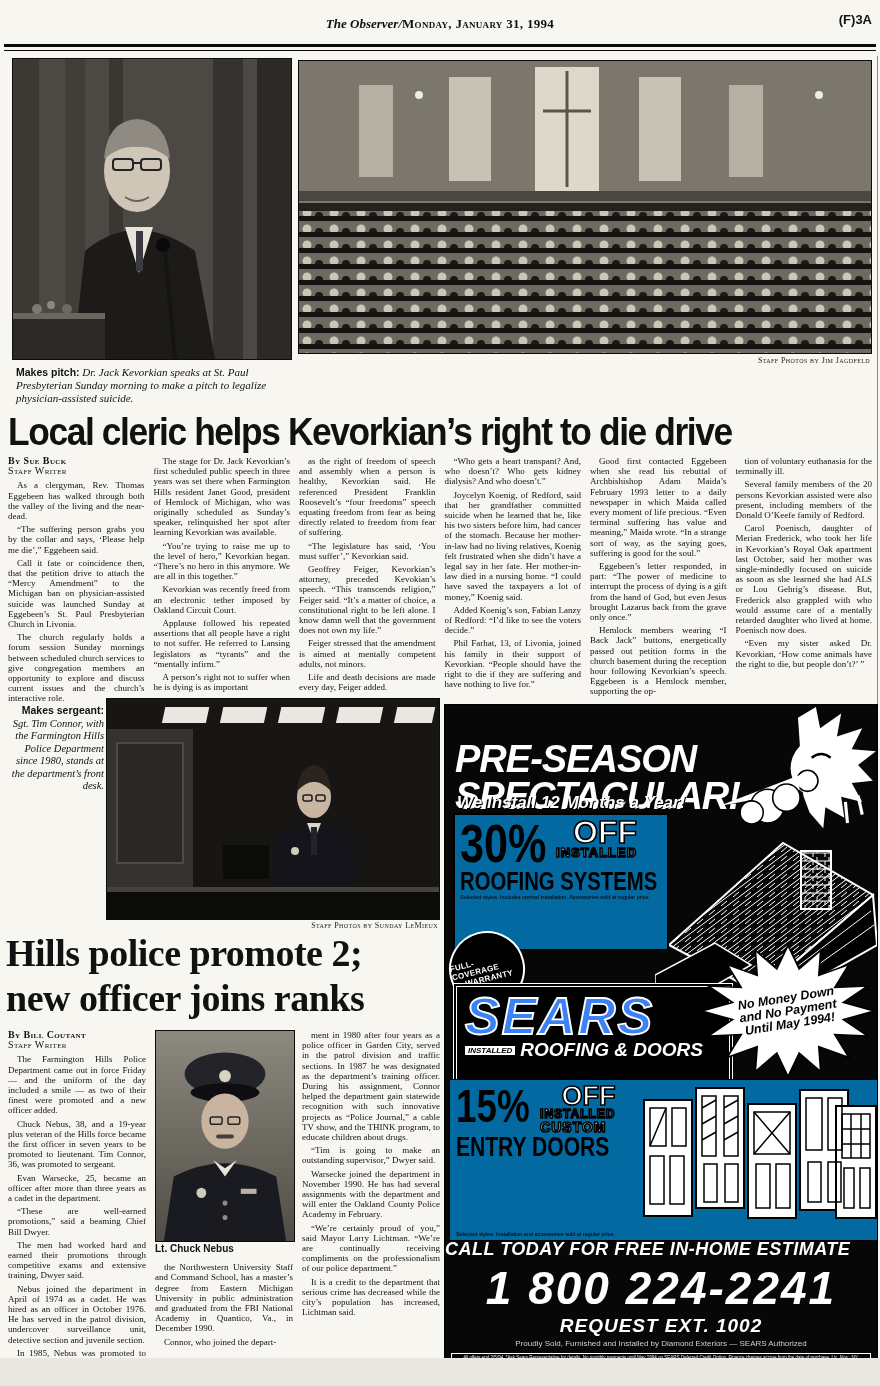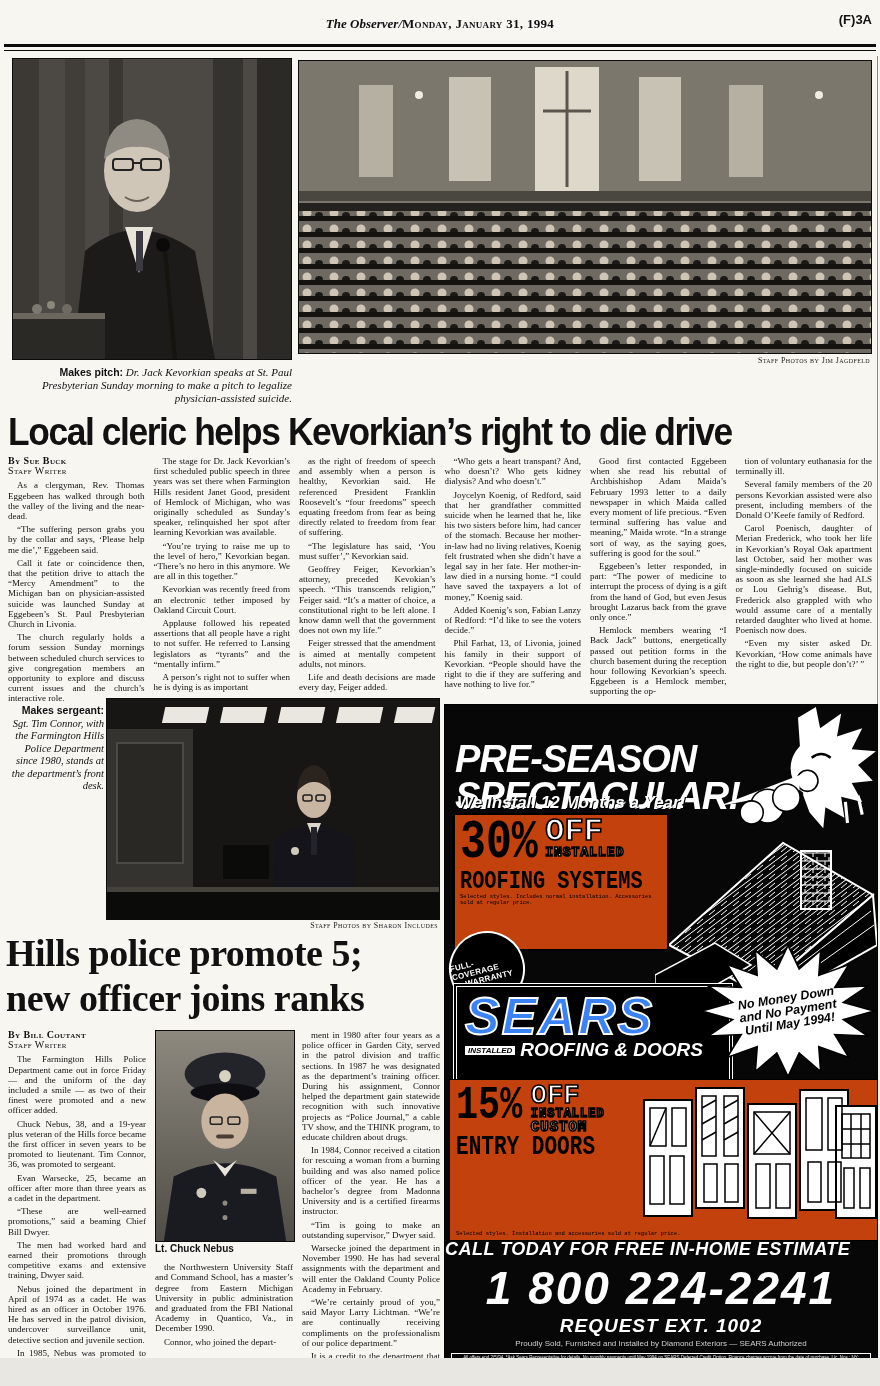--- a/index.html
+++ b/index.html
@@ -13,21 +13,21 @@
   .mh-date{font-variant:small-caps;font-weight:bold;letter-spacing:.3px;}
   .pagenum{top:12px;right:8px;font-family:"Liberation Sans",sans-serif;font-weight:bold;font-size:13px;}
   .rule-thick{top:44px;left:4px;right:4px;border-top:3px solid #0c0c0c;}
   .rule-thin{top:50px;left:4px;right:4px;border-top:1px solid #0c0c0c;}
   .edge-right{top:56px;bottom:4px;right:2px;border-left:1px solid #8a8880;}
 
   
   .photo{border:1px solid #0c0c0c;background:#444;}
   .photo svg{display:block;width:100%;height:100%;}
   .credit{font-variant:small-caps;font-size:8px;letter-spacing:.4px;text-align:right;color:#222;}
-  .caption{font-size:11px;line-height:13px;font-style:italic;text-align:right;}
+  .caption{font-size:11px;line-height:13px;font-style:italic;}
   .cap-lead{font-style:normal;font-weight:bold;font-family:"Liberation Sans",sans-serif;font-size:10.5px;}
 
   
   .headline1{top:412px;left:8px;width:868px;font-family:"Liberation Sans",sans-serif;
     font-weight:bold;font-size:38px;line-height:40px;letter-spacing:-1.5px;
     transform:scaleX(.93);transform-origin:left;white-space:nowrap;}
 
   
   .cols{display:flex;gap:9px;overflow:hidden;}
   .col{flex:1 1 0;font-size:9px;line-height:10.2px;text-align:justify;}
@@ -47,25 +47,25 @@
   .nebus-cap{font-family:"Liberation Sans",sans-serif;font-weight:bold;font-size:10px;text-indent:0;margin:2px 0 8px;}
 
   
   .ad{top:704px;left:444px;width:432px;height:680px;background:#070707;color:#fff;overflow:hidden;
       font-family:"Liberation Sans",sans-serif;border:1px solid #000;}
   .ad-h1{top:8px;left:10px;font-style:italic;font-weight:bold;font-size:38px;line-height:37px;letter-spacing:-1px;white-space:pre-line;margin-top:28px;}
   .ad-sub{top:88px;left:12px;font-style:italic;font-weight:bold;font-size:17px;text-shadow:1px 1px 0 #000;}
   .windface{top:0;right:0;width:158px;height:168px;}
   .roofsvg{top:120px;right:0;width:222px;height:172px;}
 
-  .offerbox{background:#c2410c;color:#000;border:2px solid #000;font-family:Liberation Mono, monospace;}
+  .offerbox{background:#0369a1;color:#000;border:2px solid #000;}
   .roofbox{top:108px;left:8px;width:202px;height:128px;padding:3px 5px;}
   .pct{font-weight:bold;font-size:54px;line-height:50px;display:inline-block;transform:scaleX(.8);transform-origin:left;}
   .outline{color:#fff;-webkit-text-stroke:1.6px #000;font-weight:bold;}
-  .off-big{font-size:32px;line-height:28px;}
+  .off-big{font-size:32px;line-height:28px;text-align:right;}
   .inst{font-size:13px;line-height:13px;letter-spacing:1px;}
   .prod{font-weight:bold;font-size:26px;line-height:26px;white-space:nowrap;display:inline-block;transform:scaleX(.78);transform-origin:left;}
   .fineprint{font-size:5.5px;line-height:6px;color:#000;}
 
   .seal{top:226px;left:4px;width:72px;height:72px;border:2px solid #fff;border-radius:50%;background:#000;
         display:flex;flex-direction:column;align-items:center;justify-content:center;transform:rotate(-14deg);}
   .seal span{font-size:8px;font-weight:bold;letter-spacing:.3px;}
 
   .searsbox{top:278px;left:8px;width:256px;height:96px;border:4px double #fff;background:#000;padding:2px 8px;}
   .sears-word{font-style:italic;font-weight:bold;font-size:52px;line-height:54px;color:#3b82f6;-webkit-text-stroke:1.8px #fff;letter-spacing:2px;}
@@ -234,24 +234,24 @@
       <rect x="196" y="96" width="9" height="6" rx="2" fill="none" stroke="#1c1c1c" stroke-width="1.5"></rect>
       <rect x="209" y="96" width="9" height="6" rx="2" fill="none" stroke="#1c1c1c" stroke-width="1.5"></rect>
       <polygon points="200,124 214,124 207,142" fill="#dcd6ca"></polygon>
       <rect x="204" y="128" width="6" height="28" fill="#23232c"></rect>
       <circle cx="188" cy="152" r="4" fill="#cfcabc"></circle>
       <rect x="0" y="192" width="332" height="28" fill="#0b0b0a"></rect>
       <rect x="0" y="188" width="332" height="5" fill="#45423c"></rect>
     </svg>
   </div>
 
-  <div class="abs credit credit-mid">Staff Photos by Sharon Includes</div>
+  <div class="abs credit credit-mid">Staff Photos by Sunday LeMieux</div>
 
   <h2 class="abs headline2" style="margin:0;">
-    <span style="display:block;">Hills police promote 5;</span>
+    <span style="display:block;">Hills police promote 2;</span>
     <span style="display:block;">new officer joins ranks</span>
   </h2>
 
   <div class="abs article2 cols">
     <div class="col">
       <div class="byline">By Bill Coutant</div>
       <div class="byline-title">Staff Writer</div>
       <div>
           <p class="para">The Farmington Hills Police Department came out in force Friday — and the uniform of the day included a smile — as two of their finest were promoted and a new officer added.</p>
           <p class="para">Chuck Nebus, 38, and a 19-year plus veteran of the Hills force became the first officer in seven years to be promoted to lieutenant. Tim Connor, 36, was promoted to sergeant.</p>
@@ -288,21 +288,20 @@
         </svg>
       </div>
       <div class="nebus-cap">Lt. Chuck Nebus</div>
       <div>
           <p class="para">the Northwestern University Staff and Command School, has a master’s degree from Eastern Michigan University in public administration and graduated from the FBI National Academy in Quantico, Va., in December 1990.</p>
           <p class="para">Connor, who joined the depart-</p>
         </div>
     </div>
     <div class="col">
         <p class="para">ment in 1980 after four years as a police officer in Garden City, served in the patrol division and traffic sections. In 1987 he was designated as the department’s training officer. During his assignment, Connor helped the department gain statewide recognition with such innovative projects as “Police Journal,” a cable TV show, and the THINK program, to educate children about drugs.</p>
-        <p class="para">In 1984, Connor received a citation for rescuing a woman from a burning building and was also named police officer of the year. He has a bachelor’s degree from Madonna University and is a certified firearms instructor.</p>
         <p class="para">“Tim is going to make an outstanding supervisor,” Dwyer said.</p>
         <p class="para">Warsecke joined the department in November 1990. He has had several assignments with the department and will enter the Oakland County Police Academy in February.</p>
         <p class="para">“We’re certainly proud of you,” said Mayor Larry Lichtman. “We’re are continually receiving compliments on the professionalism of our police department.”</p>
         <p class="para">It is a credit to the department that serious crime has decreased while the city’s population has increased, Lichtman said.</p>
       </div>
   </div>
 
   <div class="abs ad">
     <div class="abs windface">
       <svg viewBox="0 0 150 160">

